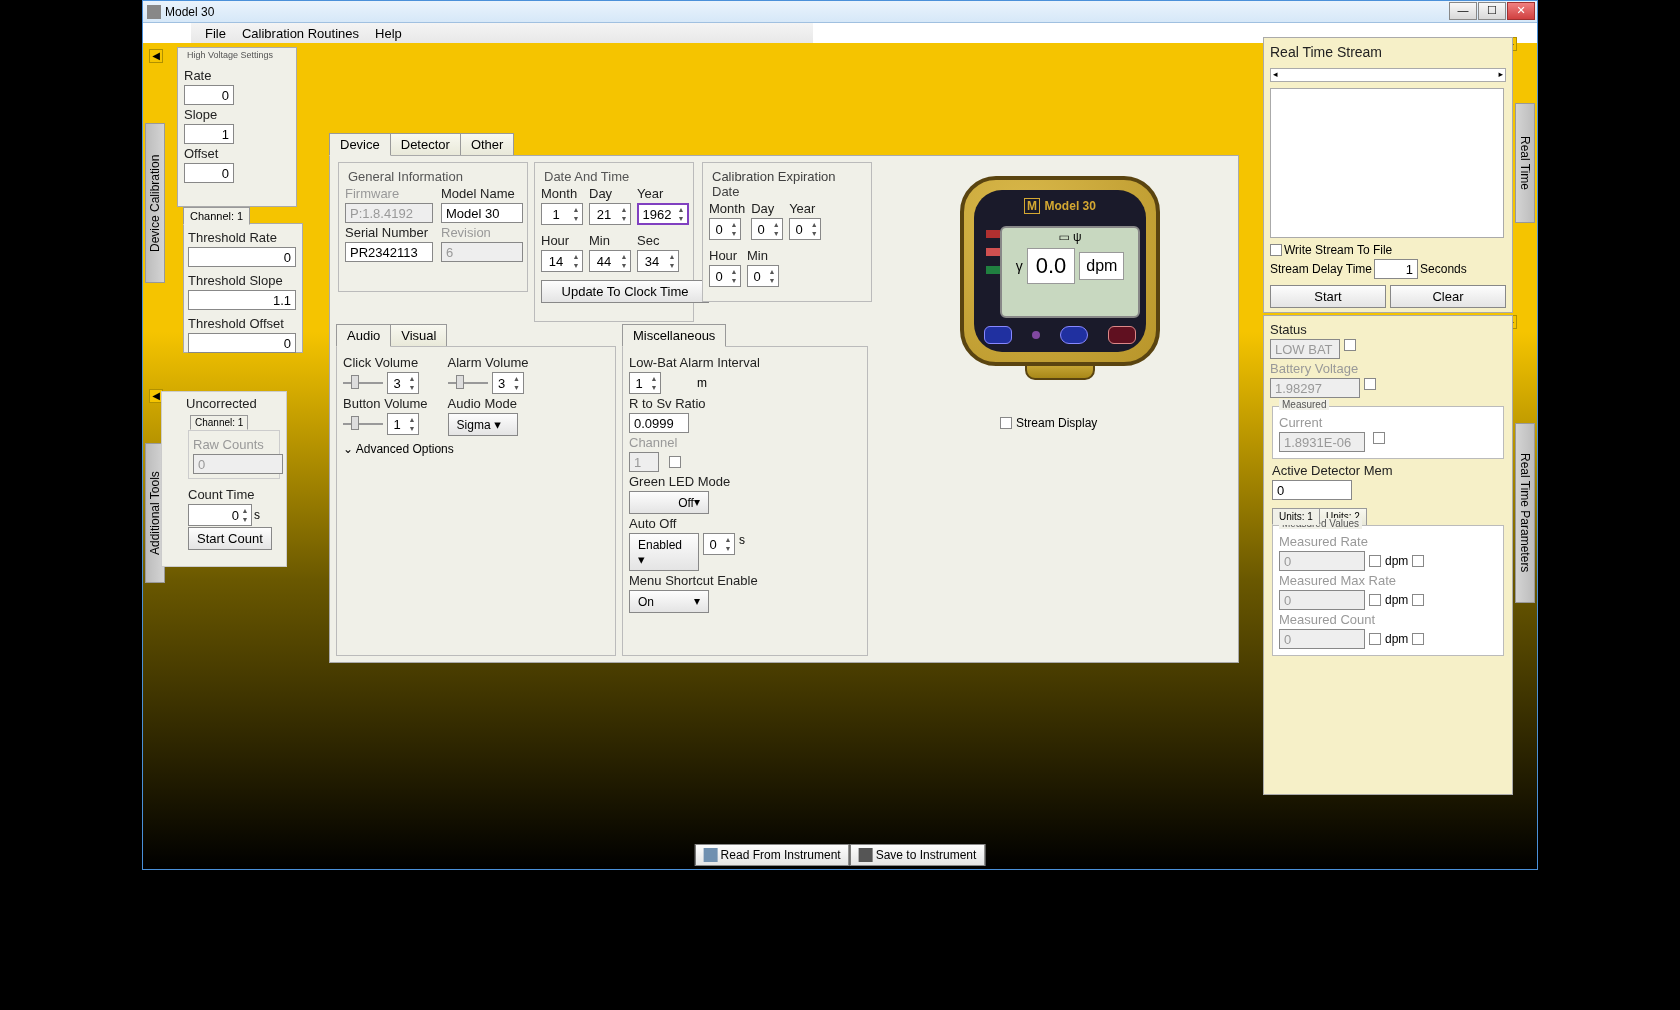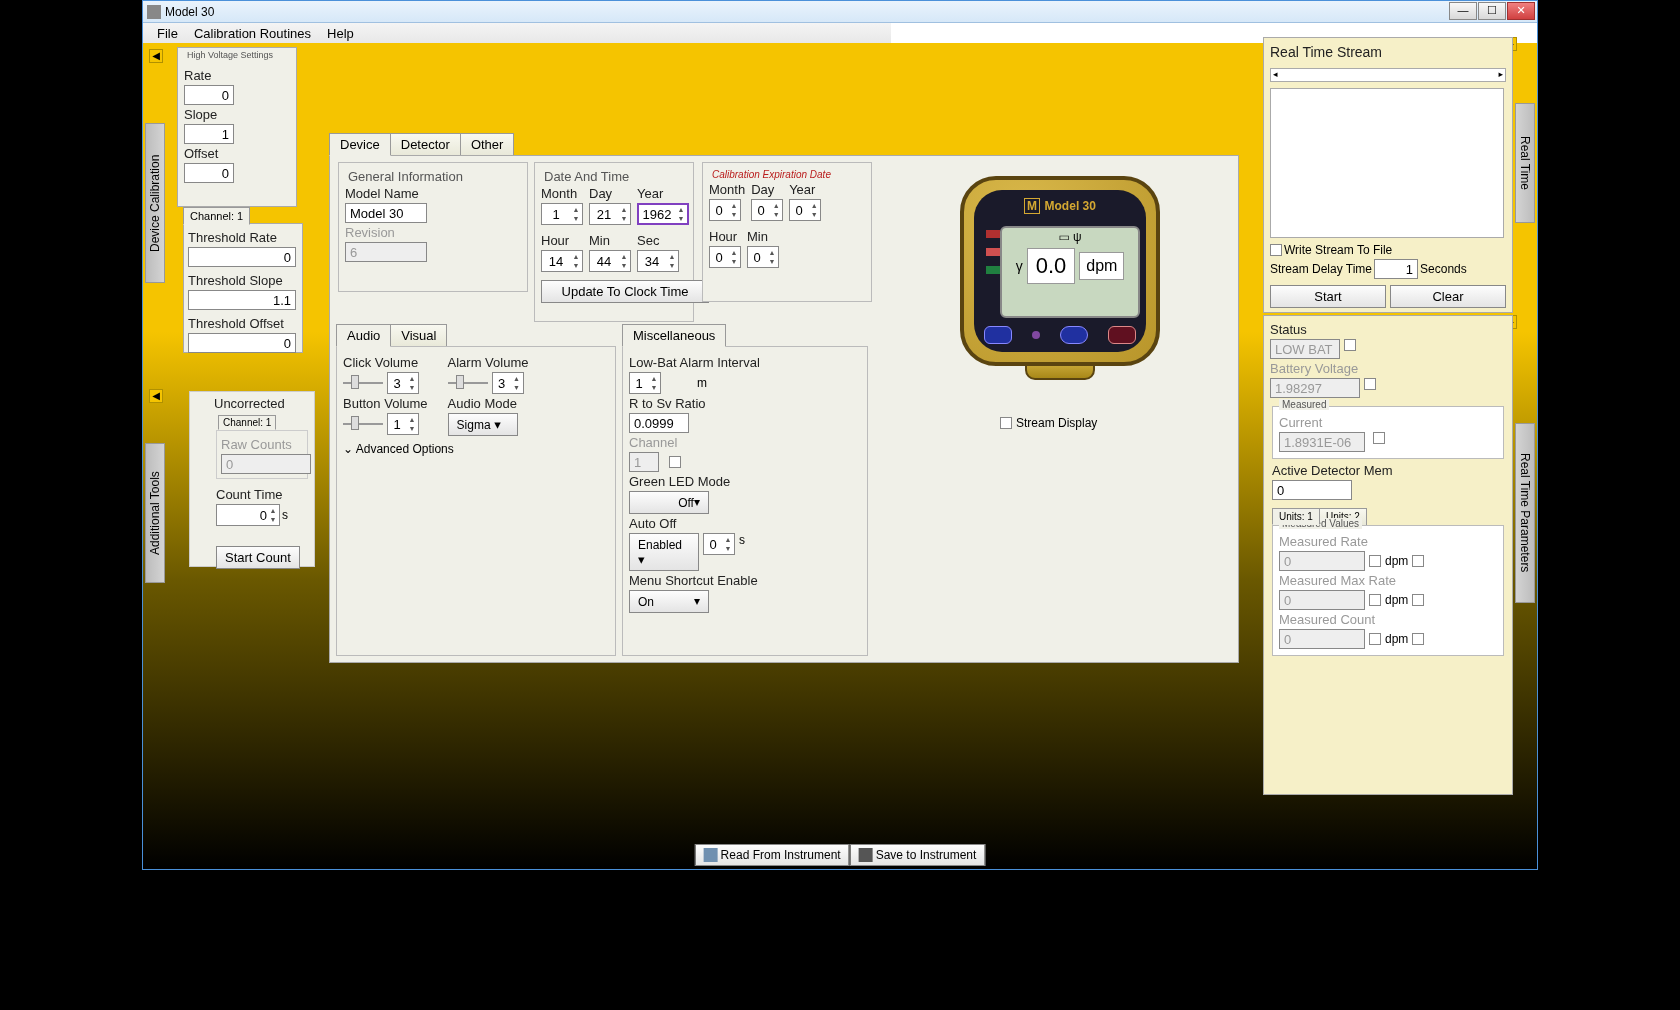--- a/index.html
+++ b/index.html
@@ -8,21 +8,21 @@
 
 .window { width: 1396px; height: 870px; margin: 0 auto; background: #fff; border: 1px solid #4a90d9; position: relative; }
 .titlebar { height: 22px; background: linear-gradient(to bottom, #eaf3fc, #d6e8f8); border-bottom: 1px solid #a0c0e0; display: flex; align-items: center; padding: 0 4px; }
 .titlebar-icon { width: 14px; height: 14px; background: #888; margin-right: 4px; }
 .titlebar-text { font-size: 12px; color: #000; }
 .win-controls { position: absolute; right: 2px; top: 1px; display: flex; }
 .win-btn { width: 28px; height: 18px; border: 1px solid #888; background: linear-gradient(to bottom,#f8f8f8,#d8d8d8); margin-left: 1px; text-align: center; font-size: 11px; line-height: 14px; cursor: pointer; }
 .win-close { background: linear-gradient(to bottom,#f08080,#d04040); color:#fff; border-color:#a03030;}
 
 
-.menubar { height: 20px; background: linear-gradient(to bottom,#f4f4f4,#e8e8e8); padding: 0 6px; display: flex; align-items: center; width: 748px; }
+.menubar { height: 20px; background: linear-gradient(to bottom,#f4f4f4,#e8e8e8); padding: 0 6px; display: flex; align-items: center; width: 622px; margin-left: 48px; }
 .menu-item { padding: 2px 8px; cursor: pointer; font-size: 13px; }
 
 
 .client { position: absolute; top: 42px; left: 0; right: 0; bottom: 0; background: linear-gradient(to bottom, #f5c400 0%, #f5c400 35%, #6a5800 65%, #000 100%); }
 .side-collapse { position:absolute; width:14px; height:14px; background:#f5c400; border:1px solid #b09000; text-align:center; line-height:12px; cursor:pointer; font-size:10px;}
 .vtab { position:absolute; width:20px; writing-mode: vertical-rl; transform: rotate(180deg); text-align:center; font-size:12px; padding:8px 2px; background: linear-gradient(to right,#d4d4d4,#bcbcbc); border:1px solid #999; cursor:pointer;}
 .vtab-right { writing-mode: vertical-rl; transform: none; }
 
 
 .panel { position:absolute; background:#f0f0e8; border:1px solid #aaa; }
@@ -102,53 +102,59 @@
     <div class="tab active" style="position:absolute;left:40px;top:164px;font-size:11px;padding:2px 6px;">Channel: 1</div>
     <div class="panel" style="left:40px;top:180px;width:120px;height:130px;">
       <span class="lbl" style="padding:4px 4px 0;">Threshold Rate</span>
       <input class="inp" style="width: 108px; margin: 0px 4px;" value="0">
       <span class="lbl" style="padding:4px 4px 0;">Threshold Slope</span>
       <input class="inp" style="width: 108px; margin: 0px 4px;" value="1.1">
       <span class="lbl" style="padding:4px 4px 0;">Threshold Offset</span>
       <input class="inp" style="width: 108px; margin: 0px 4px;" value="0">
     </div>
 
-    <div class="panel" style="left:46px;top:348px;width:126px;height:176px;border:1px solid #ccc;padding-left:20px;">
+    <div class="panel" style="left:18px;top:348px;width:126px;height:176px;border:1px solid #ccc;padding-left:20px;">
       <span class="lbl" style="padding:2px 4px;font-size:13px;">Uncorrected</span>
       <div class="tab active" style="display:inline-block;margin-left:8px;font-size:10px;padding:1px 4px;">Channel: 1</div>
       <div class="fieldset-like" style="border:1px solid #ccc;margin:0 6px 0 6px;padding:4px;">
         <span class="lbl lbl-dis">Raw Counts</span>
         <input class="inp inp-dis" style="width: 90px; text-align: left;" value="0">
       </div>
       <div style="padding:6px;">
         <span class="lbl">Count Time</span>
         <div style="display:flex;align-items:center;gap:2px;">
           <div class="spin">
               <input style="width: 50px; text-align: right;" value="0">
               <div class="sbtn">
                 <span>▲</span>
                 <span>▼</span>
               </div>
             </div>
           <span>s</span>
         </div>
-        <button class="btn" style="margin-top:20px;">Start Count</button>
+        <button class="btn" style="margin-top:1px;">Start Count</button>
       </div>
     </div>
 
     <div class="tabstrip" style="position:absolute;left:186px;top:90px;">
       <div class="tab active">Device</div>
       <div class="tab">Detector</div>
       <div class="tab">Other</div>
     </div>
     <div class="panel" style="left:186px;top:112px;width:910px;height:508px;">
 
       <div class="fieldset-like" style="position:absolute;left:4px;top:2px;width:190px;height:130px;">
         <span class="legend" style="font-size:13px;top:4px;position:static;display:block;color:#555;">General Information</span>
         <div style="display:flex;gap:8px;">
+          <div style="flex:1;">
+            <span class="lbl lbl-dis">Firmware</span>
+            <input class="inp inp-dis" style="width: 88px;" value="P:1.8.4192">
+            <span class="lbl">Serial Number</span>
+            <input class="inp" style="width: 88px; text-align: left;" value="PR2342113">
+          </div>
           <div style="flex:1;">
             <span class="lbl">Model Name</span>
             <input class="inp" style="width: 82px; text-align: left;" value="Model 30">
             <span class="lbl lbl-dis">Revision</span>
             <input class="inp inp-dis" style="width: 82px;" value="6">
           </div>
         </div>
       </div>
 
       <div class="fieldset-like" style="position:absolute;left:200px;top:2px;width:160px;height:160px;">
@@ -196,21 +202,21 @@
                 <div class="sbtn">
                   <span>▲</span>
                   <span>▼</span>
                 </div>
               </div></div>
         </div>
         <button class="btn" style="margin-top:8px;width:168px;">Update To Clock Time</button>
       </div>
 
       <div class="fieldset-like" style="position:absolute;left:368px;top:2px;width:170px;height:140px;">
-        <span class="legend" style="font-size:10px;top:4px;position:static;display:block;color:#b91c1c;font-style:italic;">Calibration Expiration Date</span>
+        <span class="legend" style="font-size:13px;top:4px;position:static;display:block;color:#404040;">Calibration Expiration Date</span>
         <div style="display:flex;gap:6px;">
           <div><span class="lbl">Month</span><div class="spin">
                 <input style="width: 18px;" value="0">
                 <div class="sbtn">
                   <span>▲</span>
                   <span>▼</span>
                 </div>
               </div></div>
           <div><span class="lbl">Day</span><div class="spin">
                 <input style="width: 18px;" value="0">

